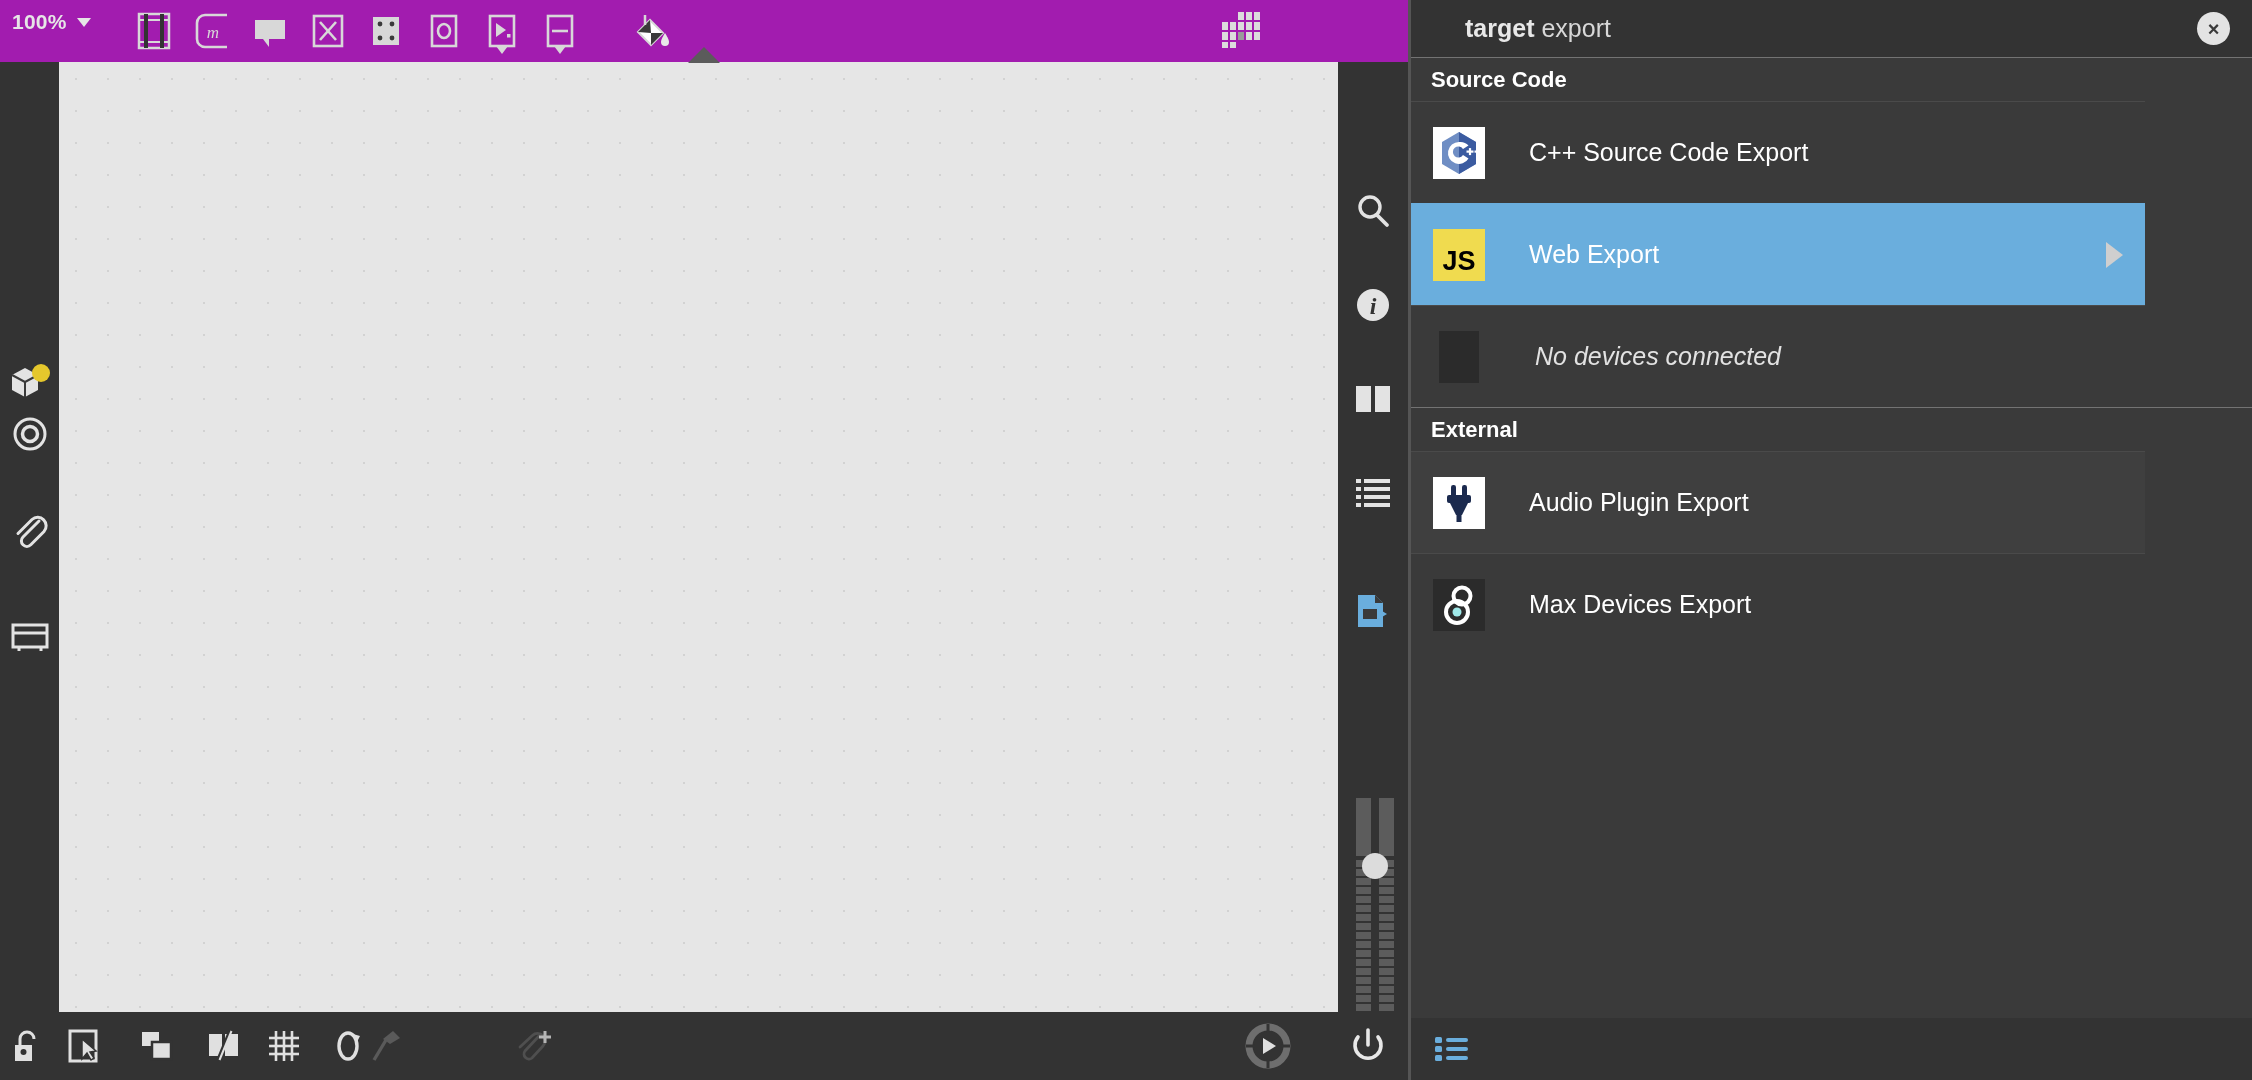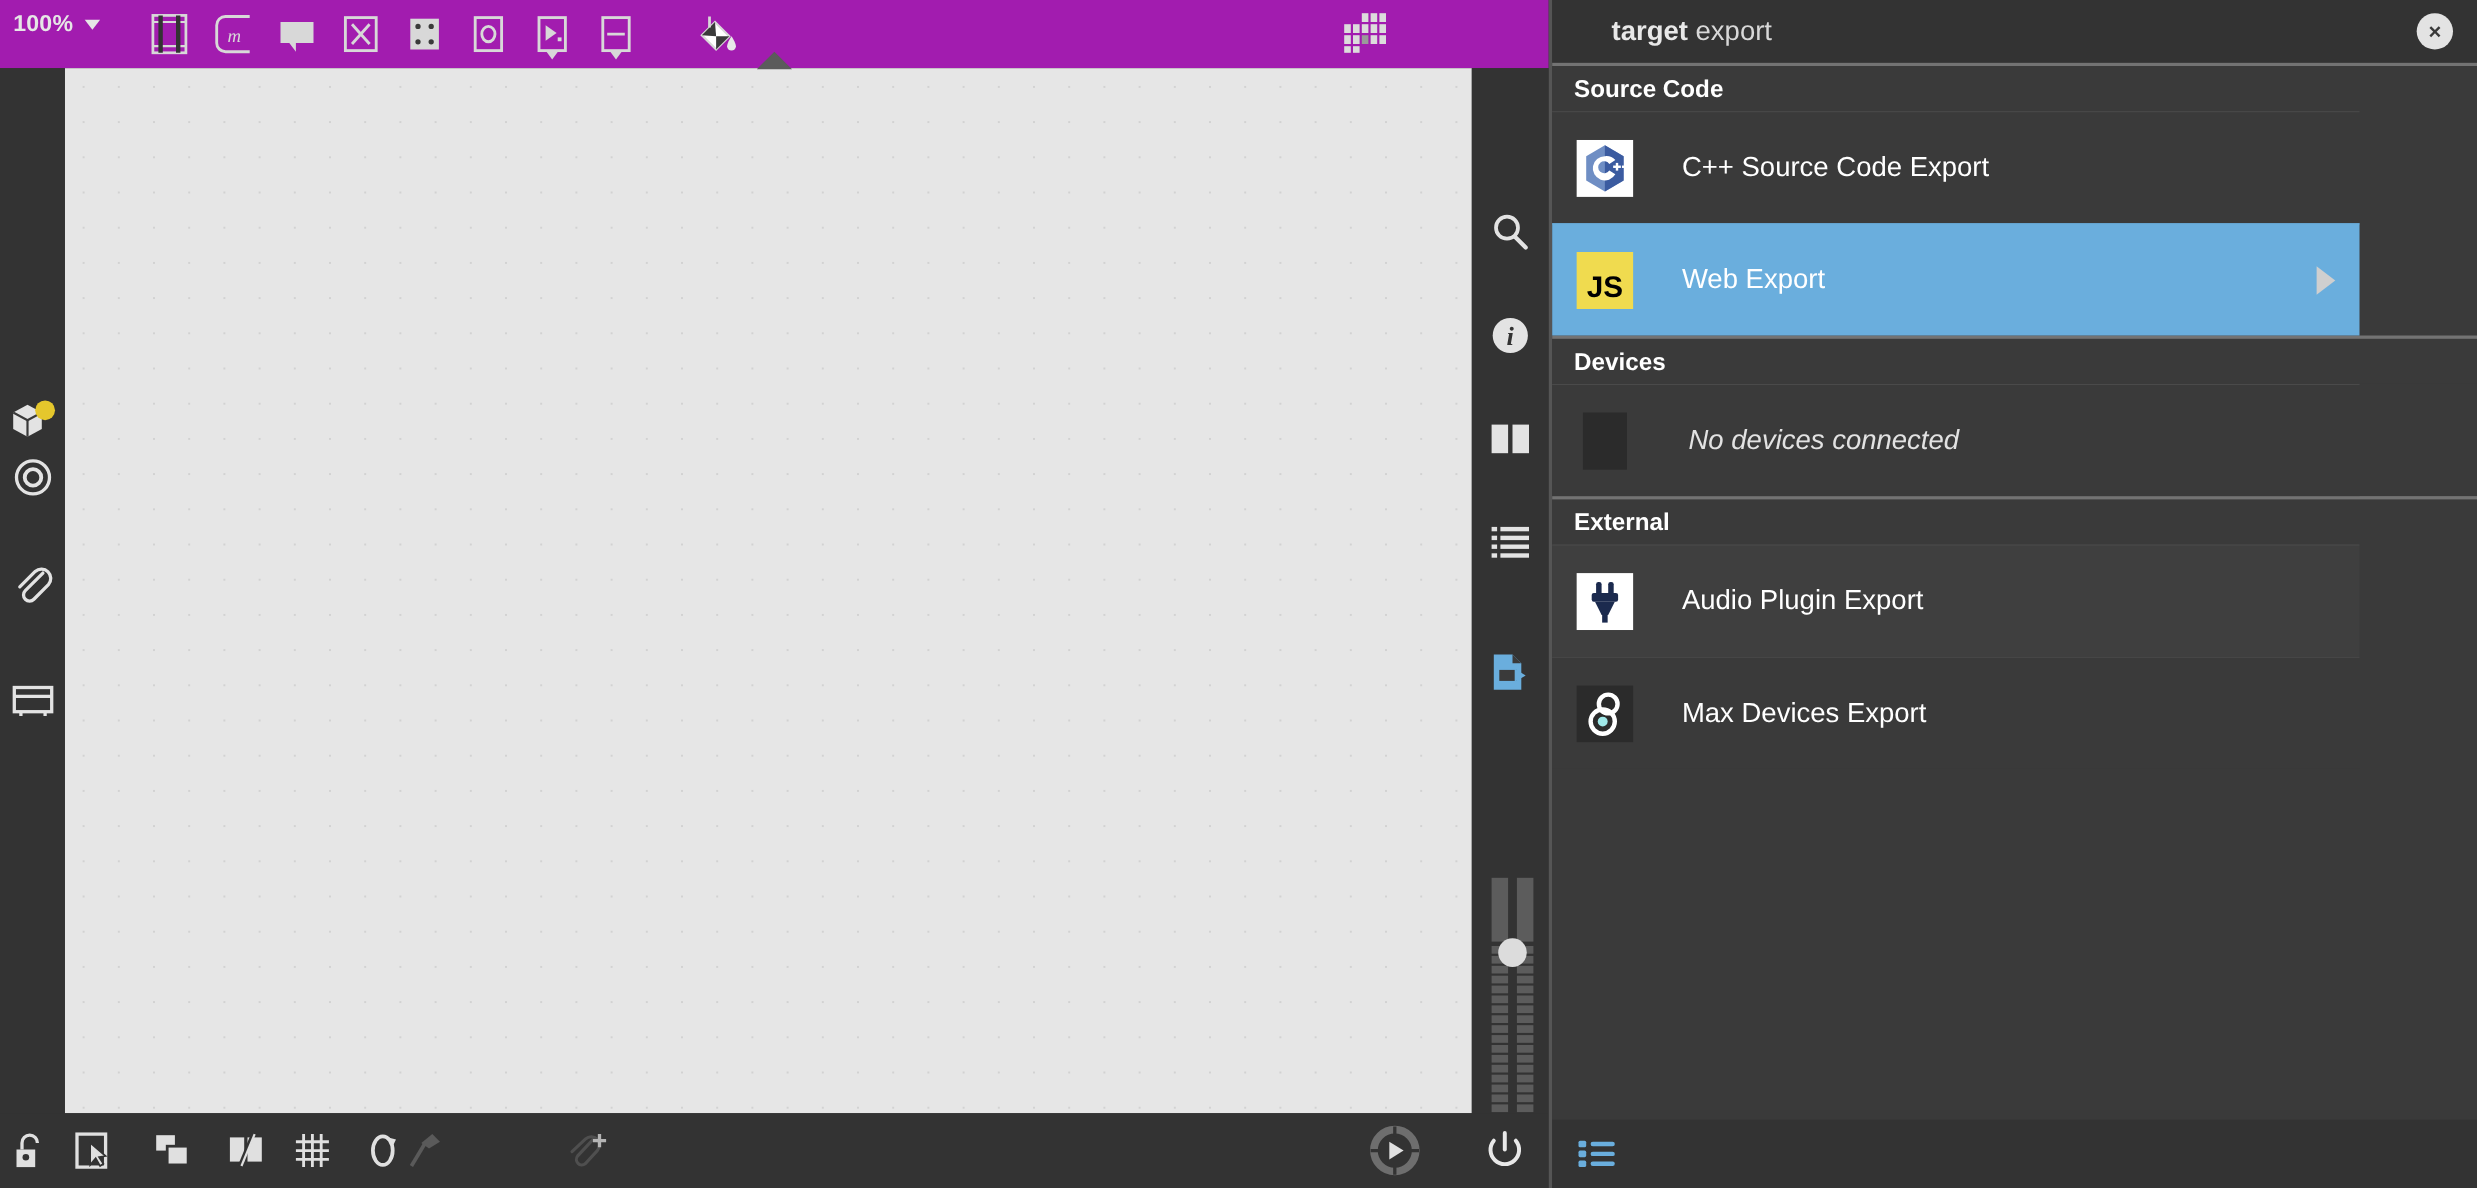--- a/index.html
+++ b/index.html
@@ -68,21 +68,21 @@
                   display:flex; align-items:center;padding-left:18px; }
   #panel-title { margin-left:36px; font-size:25px; color:#e8e8e8; }
   #panel-title b { font-weight:bold; }
   #panel-title span.light { font-weight:normal; color:#d8d8d8; }
   #panel-close { position:absolute; right:22px; top:12px; width:33px; height:33px; border-radius:50%;
                  background:#e3e3e3; color:#3a3a3a; font-size:20px; font-weight:bold;
                  display:flex; align-items:center; justify-content:center; line-height:1; }
 
   .sec-header { width:841px; height:44px; background:#3a3a3a; display:flex; align-items:center;
                 color:#ffffff; font-size:22px; font-weight:bold; padding-left:20px;
-                border-top:3px solid #737373; }
+                border-top:1px solid #737373; }
   .row { position:relative; width:734px; height:102px; display:flex; align-items:center;
          border-top:1px solid #4a4a4a; background:#3a3a3a; }
   .row.alt { background:#3f3f3f; }
   .row.selected { background:#6aaedd; border-top:1px solid #6aaedd; }
   .row-icon { width:52px; height:52px; margin-left:22px; flex:0 0 52px; position:relative; overflow:hidden; }
   .row-label { margin-left:44px; font-size:25px; color:#ffffff; }
   .row-label.italic { font-style:italic; color:#e2e2e2; }
   .row-arrow { position:absolute; right:22px; top:50%; margin-top:-13px;
                width:0;height:0;border-top:13px solid transparent;border-bottom:13px solid transparent;
                border-left:17px solid #cfcfcf; }
@@ -446,21 +446,20 @@
         <div class="row-icon">
           <svg width="52" height="52" viewBox="0 0 52 52">
             <rect width="52" height="52" fill="#f0db4f"></rect>
             <text x="26" y="41" font-family="Liberation Sans, sans-serif" font-weight="bold" font-size="27" fill="#000000" text-anchor="middle">JS</text>
           </svg>
         </div>
         <div class="row-label">Web Export</div>
         <div class="row-arrow"></div>
       </div>
 
-      <div class="sec-header">Devices</div>
 
       <div class="row">
         <div class="row-icon" style="height:52px;background:#2b2b2b;width:40px;flex:0 0 40px;margin-left:28px"></div>
         <div class="row-label italic" style="margin-left:56px">No devices connected</div>
       </div>
 
       <div class="sec-header">External</div>
 
       <div class="row alt">
         <div class="row-icon">

